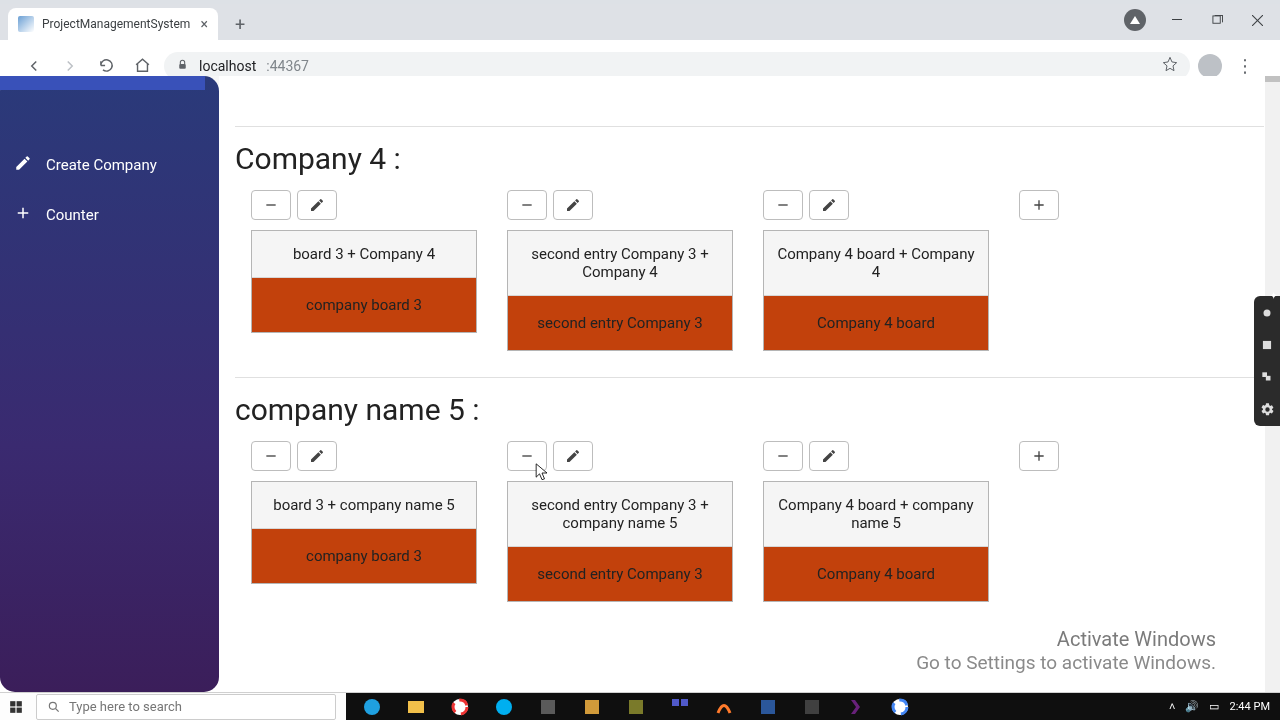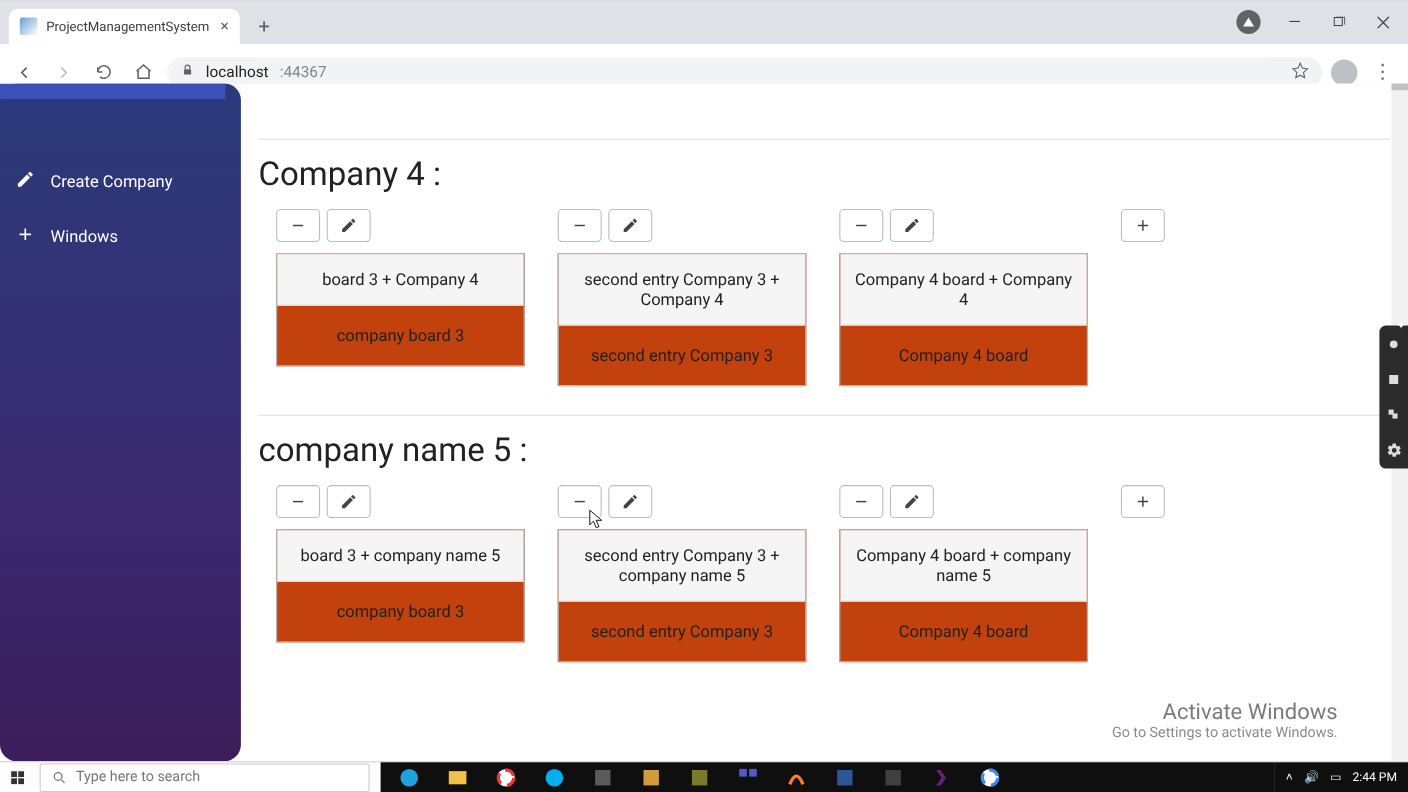--- a/index.html
+++ b/index.html
@@ -54,21 +54,21 @@
 .winctl { width:18px; height:18px; display:flex; align-items:center; justify-content:center; font-size:12px; cursor:pointer; }
 .incog-badge {
   width:22px; height:22px; border-radius:50%; background:#5f6368; display:flex; align-items:center; justify-content:center; color:#fff;
 }
 
 .toolbar {
   background: #fff;
   height: 52px;
   display: flex;
   align-items: center;
-  padding: 0 8px;
+  padding: 0 20px;
   gap: 8px;
   border-bottom: 1px solid #e6e6e6;
 }
 .nav-btn { width:28px; height:28px; display:flex; align-items:center; justify-content:center; color:#5f6368; border-radius:50%; cursor:pointer; }
 .nav-btn.disabled { color:#bdc1c6; }
 .omnibox {
   flex: 1;
   height: 28px;
   background: #f1f3f4;
   border-radius: 14px;
@@ -207,21 +207,21 @@
 
 
 .watermark {
   position: absolute;
   right: 64px; bottom: 46px;
   color: #8a8a8a;
   text-align: right;
   pointer-events: none;
 }
 .watermark .wm-title { font-size: 20px; color:#7b7b7b; }
-.watermark .wm-sub { font-size: 13px; color:#8a8a8a; }
+.watermark .wm-sub { font-size: 19px; color:#8a8a8a; }
 
 
 .taskbar {
   position: absolute;
   left: 0; right: 0; bottom: 0;
   height: 28px;
   background: #fdfdfd;
   border-top: 1px solid #d0d0d0;
   display: flex;
   align-items: center;
@@ -357,21 +357,21 @@
           </svg>
       </span>
       <span>Create Company</span>
     </div>
     <div class="side-item">
       <span>
         <svg viewBox="0 0 24 24">
             <path d="M19 13h-6v6h-2v-6H5v-2h6V5h2v6h6v2z"></path>
           </svg>
       </span>
-      <span>Windows</span>
+      <span>Counter</span>
     </div>
   </div>
 
   <div class="main">
 
     <div class="company-section">
       <hr>
       <div class="company-title">Company 4 :</div>
       <div class="row">
         <div class="col">

